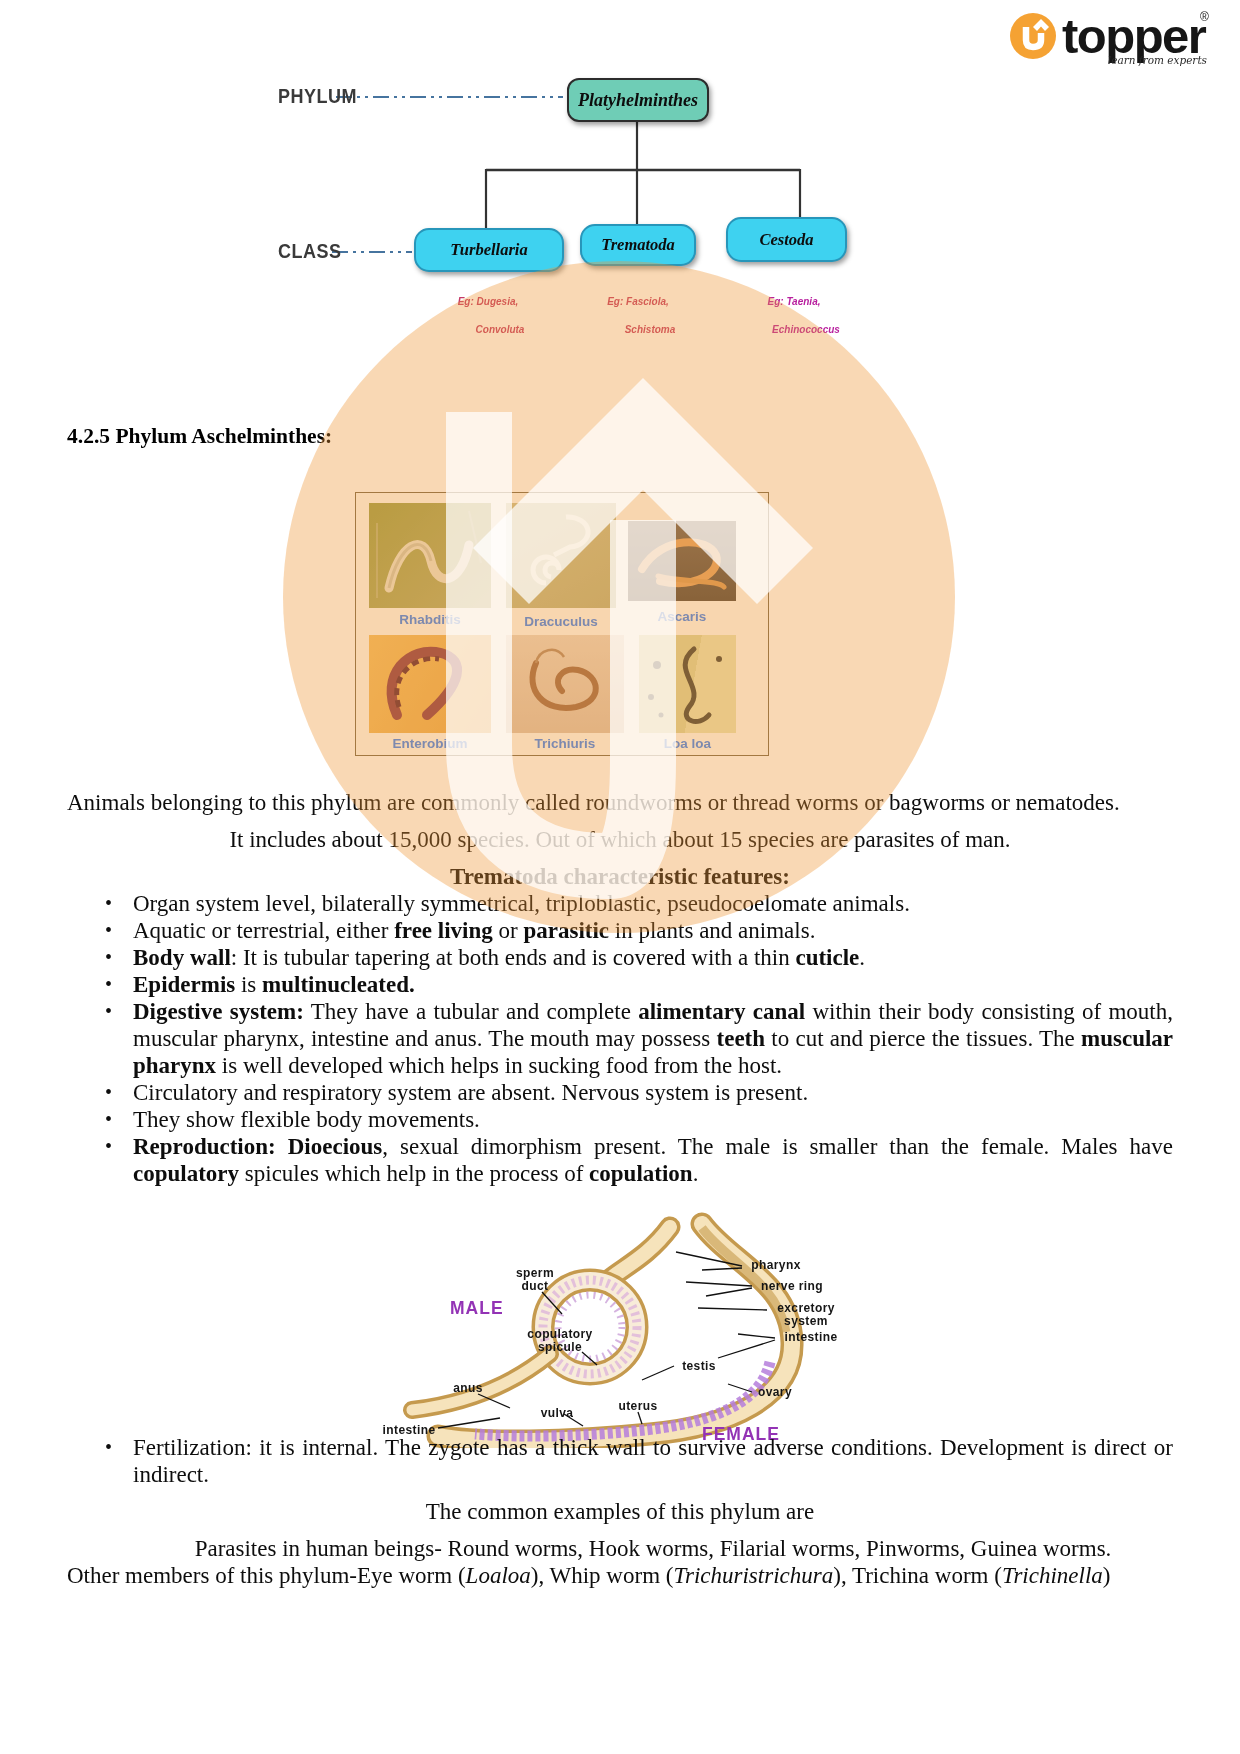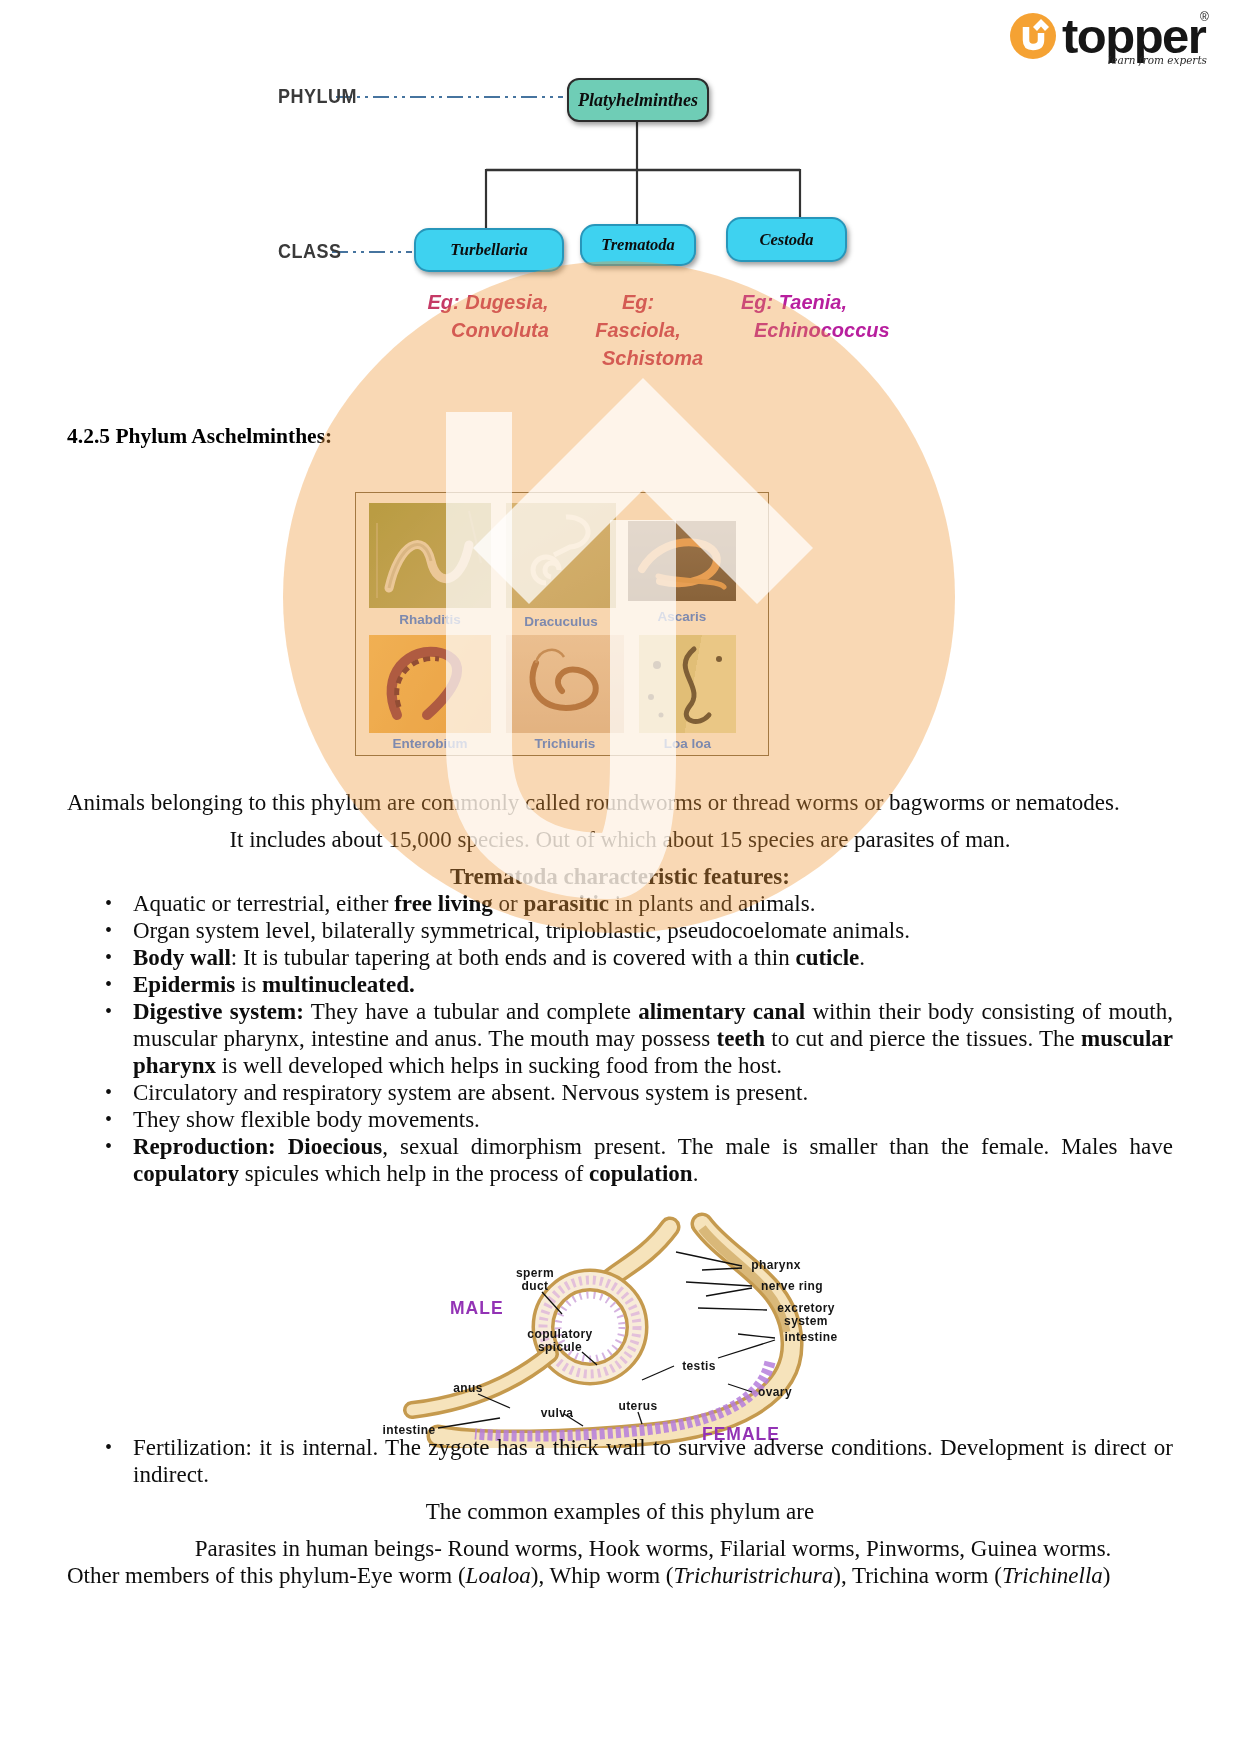--- a/index.html
+++ b/index.html
@@ -18,21 +18,21 @@
             font-size:10.5px;color:#2a2a2a;}
   
   .tree-label{position:absolute;font-family:"Liberation Sans",sans-serif;font-weight:bold;
               font-size:18px;color:#3a3a3a;letter-spacing:.5px;transform:scaleY(1.12);}
   .tbox{position:absolute;display:flex;align-items:center;justify-content:center;
         font-weight:bold;font-family:"Liberation Serif",serif;color:#0d0d0d;
         box-shadow:2px 3px 5px rgba(0,0,0,.38);font-style:italic;}
   .tbox-phylum{background:#6fcdb6;border:2px solid #2c2c2c;border-radius:12px;font-size:18px;}
   .tbox-class{background:#3ed2f0;border:2px solid #2796ba;border-radius:15px;font-size:16.5px;}
   .eg-col{position:absolute;text-align:center;font-family:"Liberation Sans",sans-serif;
-          font-weight:bold;font-style:italic;font-size:20px;line-height:28px;}
+          font-weight:bold;font-style:italic;font-size:10px;line-height:28px;}
   .eg-col .l2{margin-left:24px;}
   
   .heading{position:absolute;left:67px;top:424px;font-size:21.5px;font-weight:bold;color:#000;}
   
   .grid{position:absolute;left:355px;top:492px;width:412px;height:262px;border:1.5px solid #77674a;background:#fdfcf8;}
   .photo{position:absolute;overflow:hidden;}
   .photo svg{display:block;width:100%;height:100%;}
   .plabel{position:absolute;font-family:"Liberation Sans",sans-serif;font-weight:bold;
           font-size:13.5px;color:#3b82f6;text-align:center;}
   
@@ -153,22 +153,22 @@
     <div class="plabel" style="left:13px;top:243px;width:122px;">Enterobium</div>
     <div class="plabel" style="left:150px;top:243px;width:118px;">Trichiuris</div>
     <div class="plabel" style="left:283px;top:243px;width:97px;">Loa loa</div>
   </div>
 
   <div class="doc" style="top:789px;">
     <p>Animals belonging to this phylum are commonly called roundworms or thread worms or bagworms or nematodes.</p>
     <p class="noj">It includes about 15,000 species. Out of which about 15 species are parasites of man.</p>
     <p class="noj bold">Trematoda characteristic features:</p>
     <ul class="blt">
+      <li><span>Organ system level, bilaterally symmetrical, triploblastic, pseudocoelomate animals.</span></li>
       <li><span>Aquatic or terrestrial, either </span><span style="font-weight: bold;">free living</span><span> or </span><span style="font-weight: bold;">parasitic</span><span> in plants and animals.</span></li>
-      <li><span>Organ system level, bilaterally symmetrical, triploblastic, pseudocoelomate animals.</span></li>
       <li><span style="font-weight: bold;">Body wall</span><span>: It is tubular tapering at both ends and is covered with a thin </span><span style="font-weight: bold;">cuticle</span><span>.</span></li>
       <li><span style="font-weight: bold;">Epidermis</span><span> is </span><span style="font-weight: bold;">multinucleated.</span></li>
       <li><span style="font-weight: bold;">Digestive system:</span><span> They have a tubular and complete </span><span style="font-weight: bold;">alimentary canal</span><span> within their body consisting of mouth, muscular pharynx, intestine and anus. The mouth may possess </span><span style="font-weight: bold;">teeth</span><span> to cut and pierce the tissues. The </span><span style="font-weight: bold;">muscular pharynx</span><span> is well developed which helps in sucking food from the host.</span></li>
       <li><span>Circulatory and respiratory system are absent. Nervous system is present.</span></li>
       <li><span>They show flexible body movements.</span></li>
       <li><span style="font-weight: bold;">Reproduction: Dioecious</span><span>, sexual dimorphism present. The male is smaller than the female. Males have </span><span style="font-weight: bold;">copulatory</span><span> spicules which help in the process of </span><span style="font-weight: bold;">copulation</span><span>.</span></li>
     </ul>
   </div>
 
   <div class="anatomy">

